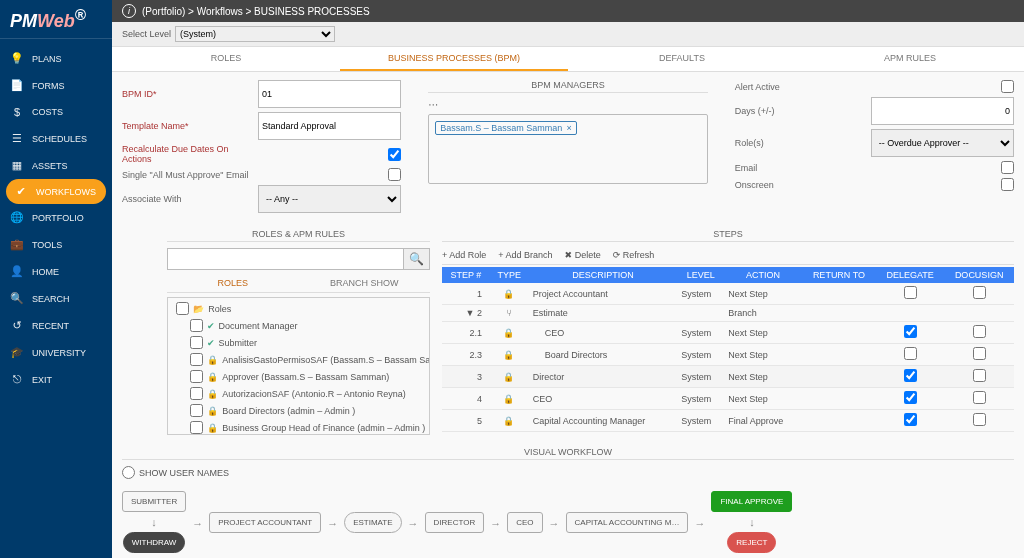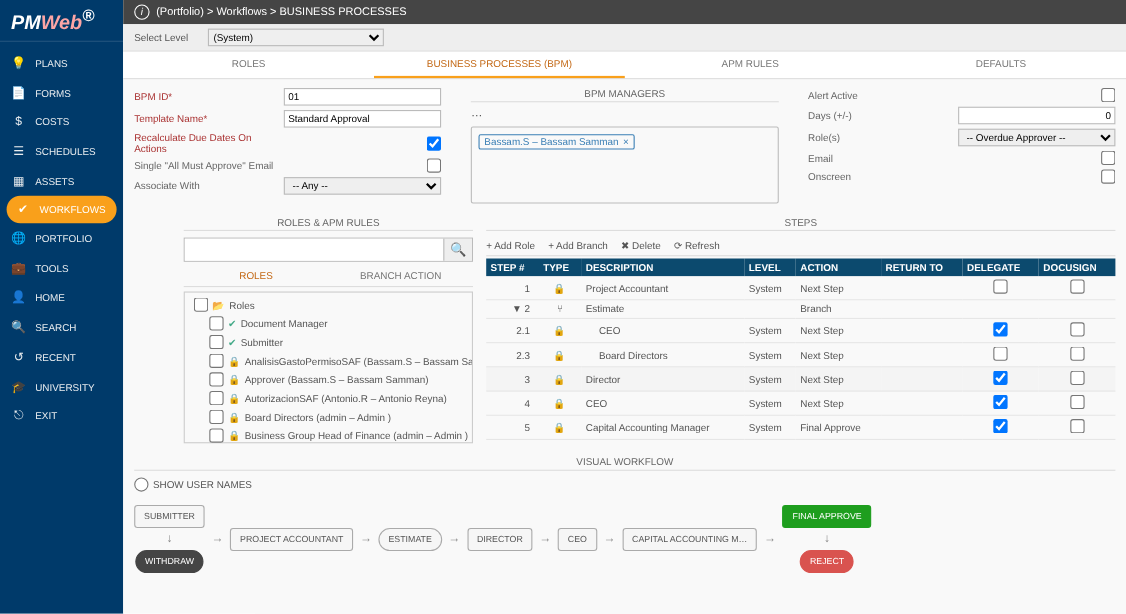--- a/index.html
+++ b/index.html
@@ -14,36 +14,36 @@
 .nav-item { display:flex; align-items:center; gap:8px; padding:7px 10px; cursor:pointer; color:#e8ecef; font-size:9px; }
 .nav-item.active { background:#f9a01b; color:#fff; border-radius:14px; margin:0 6px; padding:6px 8px; }
 .nav-item .ic { width:14px; text-align:center; font-size:11px; }
 
 
 .main { flex:1; display:flex; flex-direction:column; background:#f9f9f9; }
 
 .tb { background:#454545; color:#fff; padding:4px 10px; font-size:10px; display:flex; align-items:center; gap:6px; }
 .tb .info { width:14px; height:14px; border:1px solid #fff; border-radius:50%; font-size:9px; line-height:12px; text-align:center; font-style:italic; }
 
-.lvlrow { background:#eee; border-bottom:1px solid #ddd; padding:4px 10px; display:flex; gap:18px; align-items:center; font-size:9px; }
+.lvlrow { background:#eee; border-bottom:1px solid #ddd; padding:4px 10px; display:flex; gap:4px; align-items:center; font-size:9px; }
 .lvlrow select { font-size:9px; width:160px; height:16px; border:1px solid #bbb; }
 
 .tabs { display:flex; background:#fff; border-bottom:1px solid #ddd; }
 .tabs .tab { flex:1; text-align:center; padding:6px 0; font-size:9px; color:#777; cursor:pointer; }
 .tabs .tab.active { color:#c36815; border-bottom:2px solid #f9a01b; }
 
 .scroll { flex:1; overflow:auto; padding:8px 10px 10px; }
 
 
 .tophdr { display:flex; gap:27px; margin-bottom:12px; }
 .col { flex:1; min-width:0; }
 .fld { display:flex; align-items:center; margin-bottom:4px; font-size:9px; gap:6px; }
 .fld label { width:130px; color:#a33; }
 .fld label.g { color:#666; }
-.fld input[type=text], .fld select { flex:1; font-size:9px; border:1px solid #bbb; height:16px; padding:0 3px; }
+.fld input[type=text], .fld select { flex:1; font-size:9px; border:1px solid #bbb; height:28px; padding:0 3px; }
 .fld .cb { margin-left:auto; }
 .sect { font-size:9px; color:#666; border-bottom:1px solid #ddd; padding-bottom:2px; margin-bottom:6px; text-transform:uppercase;text-align:center; }
 .mgrbox { border:1px solid #bbb; height:70px; border-radius:2px; padding:6px; }
 .chip { display:inline-block; border:1px solid #3a7fb5; color:#3a7fb5; border-radius:2px; padding:1px 4px; font-size:9px; }
 .chip .x { cursor:pointer; margin-left:4px; color:#3a7fb5; }
 
 
 .row2 { display:flex; gap:12px; margin-bottom:12px; }
 .pane { }
 .pane.left { width:308px;padding-left:45px; }
@@ -59,21 +59,21 @@
 .tree { border:1px solid #ccc; height:138px; overflow:auto; font-size:9px; padding:2px; }
 .tree .node { padding:2px 2px 2px 6px; display:flex; gap:4px; align-items:center; white-space:nowrap; }
 .tree .fold { color:#d6b85a; }
 .tree .chk { color:#4a8; }
 .tree .lock { color:#888; }
 
 .steptb { display:flex; gap:12px; border-bottom:1px solid #ddd; padding:2px 0 4px; margin-bottom:2px; font-size:9px; color:#555; }
 .steptb span { cursor:pointer;text-align:right; }
 
 table.grid { width:100%; border-collapse:collapse; font-size:9px; }
-table.grid th { background:#0c4a6e; color:#fff; font-weight:bold; padding:3px 4px; text-align:left; }
+table.grid th { background:#3b82f6; color:#fff; font-weight:normal; padding:3px 4px; text-align:center; }
 table.grid td { border-bottom:1px solid #e6e6e6; padding:3px 4px; }
 table.grid tr.alt { background:#f4f4f4; }
 table.grid td.c { text-align:center; }
 table.grid td.r { text-align:right; padding-right:8px; }
 
 
 .vwf { margin-top:6px; }
 .radio { display:flex; align-items:center; gap:4px; font-size:9px; margin:2px 0; }
 .flow { display:flex; align-items:center; gap:6px; margin-top:12px; flex-wrap:wrap; }
 .box { border:1px solid #aaa; border-radius:3px; background:#f6f6f6; padding:5px 8px; font-size:8px; color:#555; position:relative; }
@@ -155,22 +155,22 @@
       <span class="info">i</span>
       <span>(Portfolio) &gt; Workflows &gt; BUSINESS PROCESSES</span>
     </div>
     <div class="lvlrow">
       <span>Select Level</span>
       <select><option>(System)</option></select>
     </div>
     <div class="tabs" id="tabs">
         <div class="tab">ROLES</div>
         <div class="tab active">BUSINESS PROCESSES (BPM)</div>
+        <div class="tab">DEFAULTS</div>
         <div class="tab">APM RULES</div>
-        <div class="tab">DEFAULTS</div>
       </div>
 
     <div class="scroll">
 
       <div class="tophdr">
         <div class="col">
           <div class="fld">
               <label>BPM ID*</label>
               <input type="text" value="01" style="">
             </div>
@@ -224,21 +224,21 @@
 
       <div class="row2">
         <div class="pane left">
           <div class="sect">ROLES &amp; APM RULES</div>
           <div class="searchbar">
             <input type="text" style="">
             <div class="btnS">🔍</div>
           </div>
           <div class="subtabs" id="subtabs">
               <div class="active">ROLES</div>
-              <div class="">BRANCH ACTION</div>
+              <div class="">BRANCH SHOW</div>
             </div>
           <div class="tree" id="tree">
               <div class="node" style="padding-left: 6px;">
                 <input type="checkbox" style="">
                 <span class="fold">📂</span>
                 <span>Roles</span>
               </div>
               <div class="node" style="padding-left: 20px;">
                 <input type="checkbox" style="">
                 <span class="chk">✔</span>

